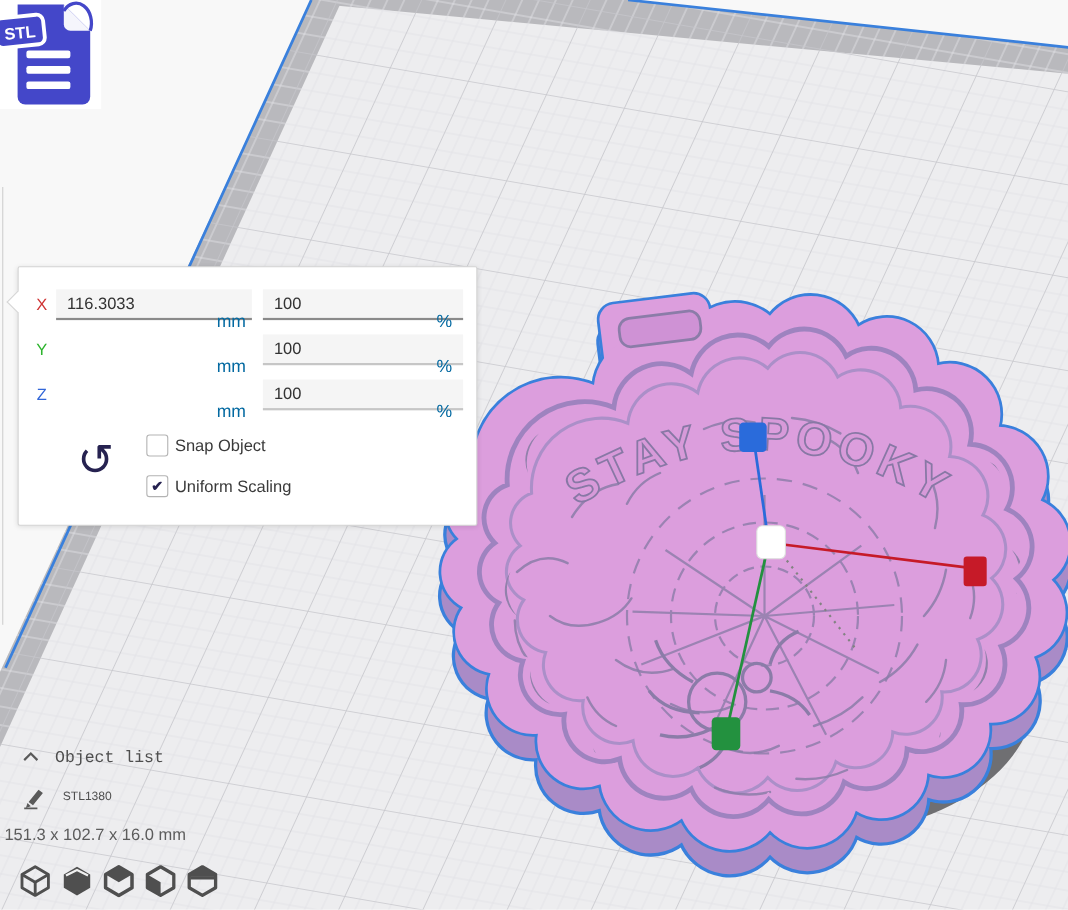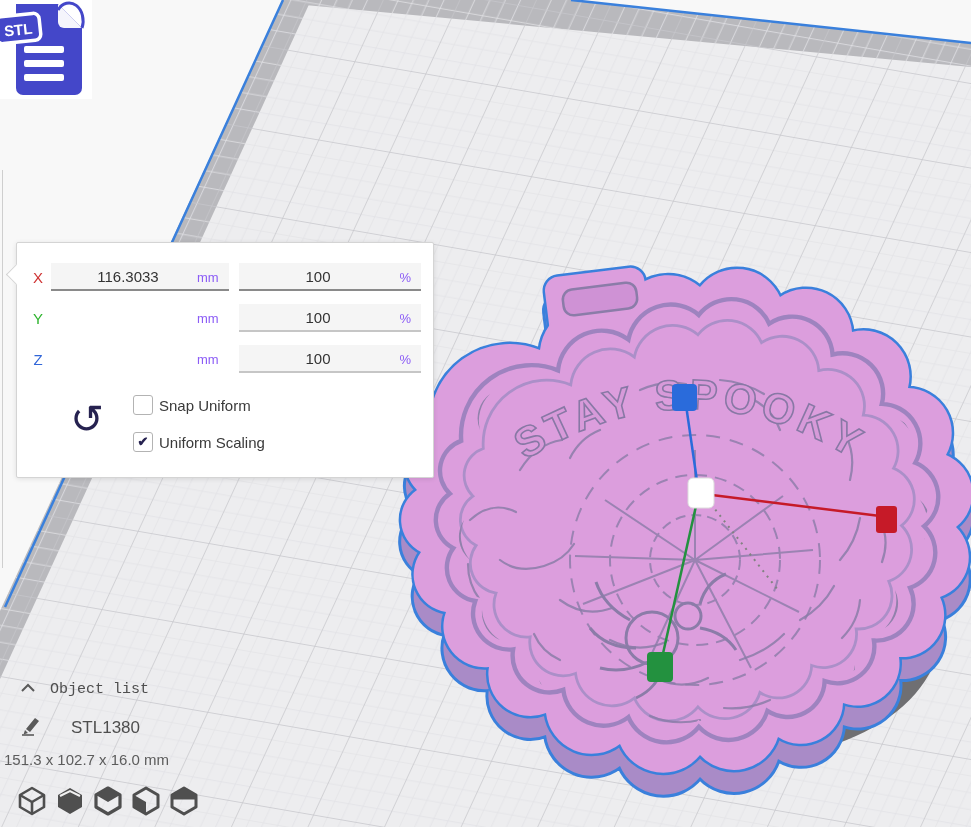--- a/index.html
+++ b/index.html
@@ -14,40 +14,40 @@
   .scale-panel{position:absolute;left:16px;top:242px;width:416px;height:234px;
     background:#ffffff;border:1px solid #d4d4d4;border-radius:2px;
     box-shadow:0 1px 5px rgba(0,0,0,.10);}
   .panel-notch{position:absolute;left:-8px;top:24px;width:14px;height:14px;background:#fff;
     border-left:1px solid #d4d4d4;border-bottom:1px solid #d4d4d4;transform:rotate(45deg);}
   .srow{position:absolute;left:0;height:30px;width:100%;}
   .srow .axis{position:absolute;left:10px;top:6px;width:22px;font-size:15px;text-align:center;}
   .axis-x{color:#cf3434;} .axis-y{color:#2db42d;} .axis-z{color:#3166d8;}
   .fld{position:absolute;top:0;height:28px;background:#f5f5f5;border:none;
     border-bottom:2px solid #c6c6c6;font-family:"Liberation Sans",sans-serif;
-    font-size:15px;color:#333;padding:0 34px 0 10px;box-sizing:border-box;outline:none;text-align:center;}
+    font-size:15px;color:#333;padding:0 34px 0 10px;box-sizing:border-box;outline:none;}
   .fld.active{border-bottom-color:#8a8a8a;}
   .fld1{left:34px;width:178px;} .fld2{left:222px;width:182px;}
-  .unit{position:absolute;top:7px;font-size:13px;color:#8b5cf6;pointer-events:none;}
+  .unit{position:absolute;top:21px;font-size:16px;color:#0369a1;pointer-events:none;}
   .unit1{left:180px;} .unit2{right:22px;}
   .chkrow{position:absolute;left:116px;height:20px;}
   .chkbox{position:absolute;left:0;top:0;width:18px;height:18px;border:1px solid #b3b3b3;
     border-radius:3px;background:#fff;text-align:center;line-height:17px;font-size:13px;
     font-weight:bold;color:#262250;cursor:pointer;}
   .chklabel{position:absolute;left:26px;top:2px;font-size:15px;color:#3a3a3a;white-space:nowrap;}
   .reset-btn{position:absolute;left:48px;top:150px;width:44px;height:52px;border:none;background:none;
     font-size:40px;color:#262250;cursor:pointer;line-height:48px;padding:0;
     font-family:"DejaVu Sans",sans-serif;}
   
   .objlist-header{position:absolute;left:14px;top:679px;height:22px;cursor:pointer;}
   .objlist-chevron{position:absolute;left:6px;top:4px;}
   .objlist-title{position:absolute;left:36px;top:2px;font-size:15px;color:#4e4e4e;white-space:nowrap;font-family:Liberation Mono, monospace;}
   .objlist-item{position:absolute;left:14px;top:716px;height:22px;cursor:pointer;}
   .obj-pencil{position:absolute;left:6px;top:0px;}
-  .obj-name{position:absolute;left:43px;top:2px;font-size:17px;color:#4e4e4e;white-space:nowrap;margin-left:14px;}
+  .obj-name{position:absolute;left:43px;top:2px;font-size:11px;color:#4e4e4e;white-space:nowrap;}
   .obj-dims{position:absolute;left:4px;top:751px;font-size:15px;color:#5c5c5c;white-space:nowrap;}
   .view-toolbar{position:absolute;left:17px;top:785px;height:32px;display:flex;gap:8px;}
   .view-btn{width:30px;height:31px;border:none;background:none;padding:0;cursor:pointer;}
 </style>
 </head>
 <body>
 
 <svg class="viewport" width="971" height="827" viewBox="0 0 971 827" xmlns="http://www.w3.org/2000/svg">
   <defs>
     <path id="blob" d="M430,430
@@ -190,21 +190,21 @@
     <span class="axis axis-z">Z</span>
     <span class="unit unit1">mm</span>
     <input class="fld fld2" value="100" style="">
     <span class="unit unit2">%</span>
   </div>
 
   <button class="reset-btn">↺</button>
 
   <div class="chkrow" style="top:152px;">
     <div class="chkbox"></div>
-    <span class="chklabel">Snap Uniform</span>
+    <span class="chklabel">Snap Object</span>
   </div>
 
   <div class="chkrow" style="top:189px;">
     <div class="chkbox">✔</div>
     <span class="chklabel">Uniform Scaling</span>
   </div>
 </div>
 
 <div class="objlist-header">
   <svg class="objlist-chevron" width="16" height="10" viewBox="0 0 16 10">

